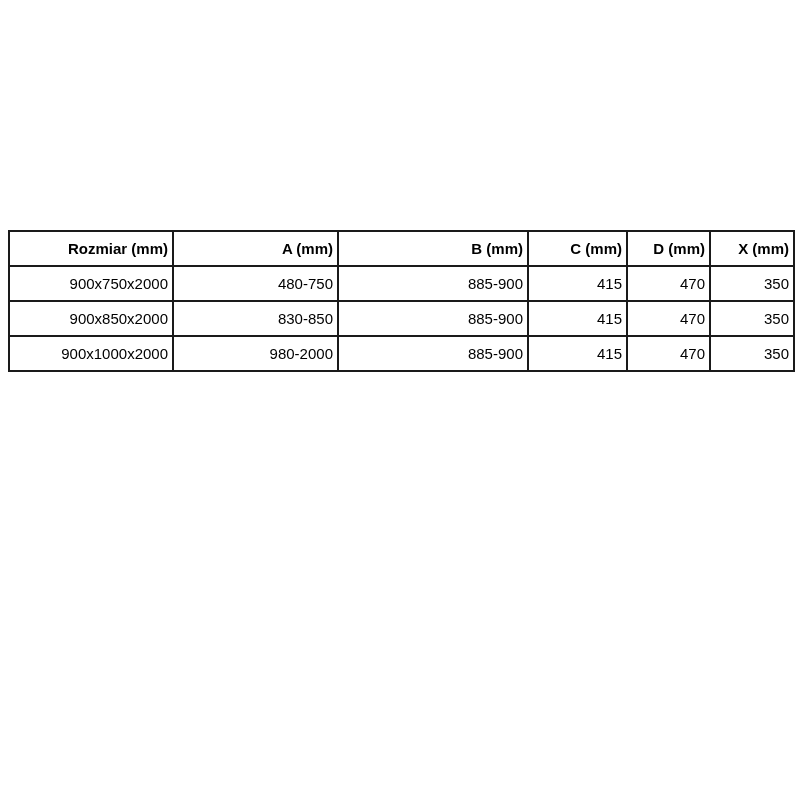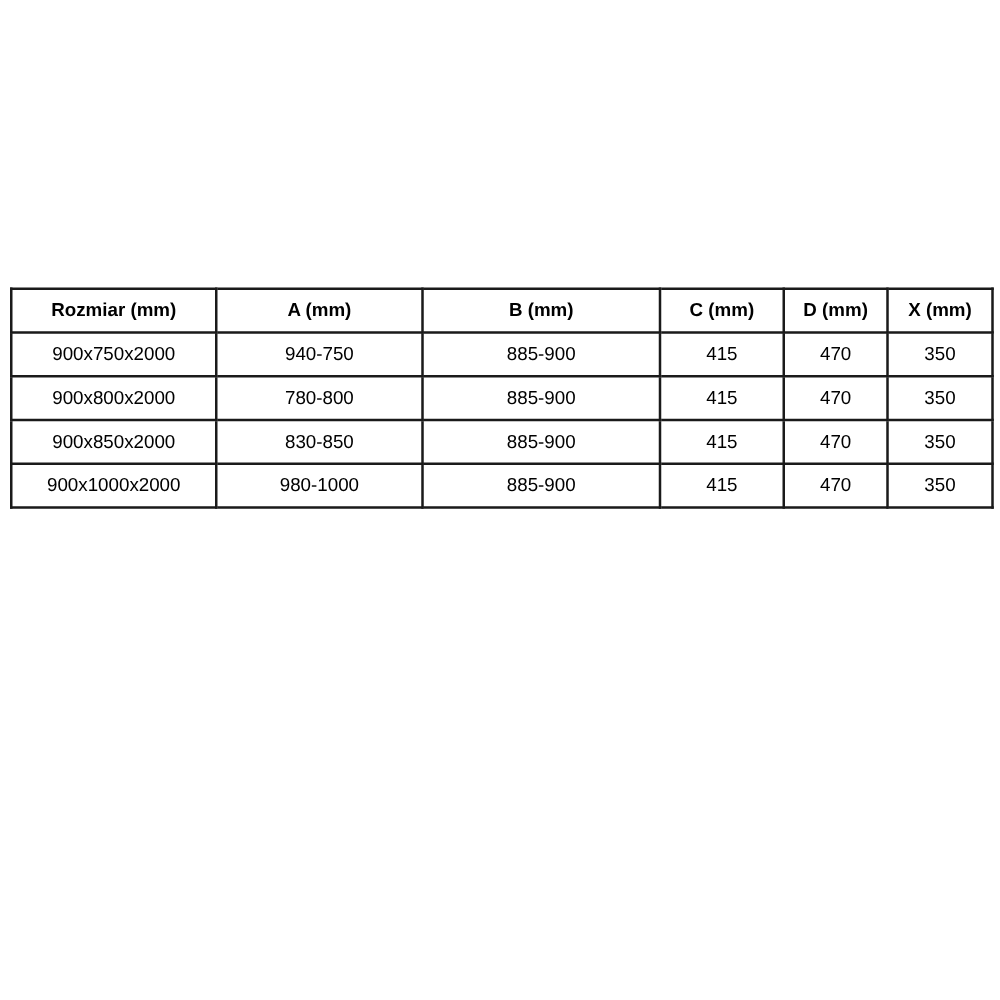--- a/index.html
+++ b/index.html
@@ -23,21 +23,21 @@
     left: 8px;
     width: 785px;
     border-collapse: collapse;
     table-layout: fixed;
     background: #ffffff;
     border: 2px solid #000000;
   }
   table.spec-table th,
   table.spec-table td {
     border: 2px solid #1a1a1a;
-    text-align: center;
+    text-align: right;
     vertical-align: middle;
     height: 33px;
     padding: 0 4px;
     font-size: 15px;
     color: #000000;
     overflow: hidden;
     white-space: nowrap;
   }
   table.spec-table th {
     font-weight: bold;
@@ -68,45 +68,37 @@
         <th>A (mm)</th>
         <th>B (mm)</th>
         <th>C (mm)</th>
         <th>D (mm)</th>
         <th>X (mm)</th>
       </tr>
     </thead>
     <tbody>
         <tr>
           <td>900x750x2000</td>
-          <td>940-750</td>
-          <td>885-900</td>
-          <td>415</td>
-          <td>470</td>
-          <td>350</td>
-        </tr>
-        <tr>
-          <td>900x800x2000</td>
-          <td>780-800</td>
+          <td>480-750</td>
           <td>885-900</td>
           <td>415</td>
           <td>470</td>
           <td>350</td>
         </tr>
         <tr>
           <td>900x850x2000</td>
           <td>830-850</td>
           <td>885-900</td>
           <td>415</td>
           <td>470</td>
           <td>350</td>
         </tr>
         <tr>
           <td>900x1000x2000</td>
-          <td>980-1000</td>
+          <td>980-2000</td>
           <td>885-900</td>
           <td>415</td>
           <td>470</td>
           <td>350</td>
         </tr>
       </tbody>
   </table>
 </div>
 
 </body></html>

